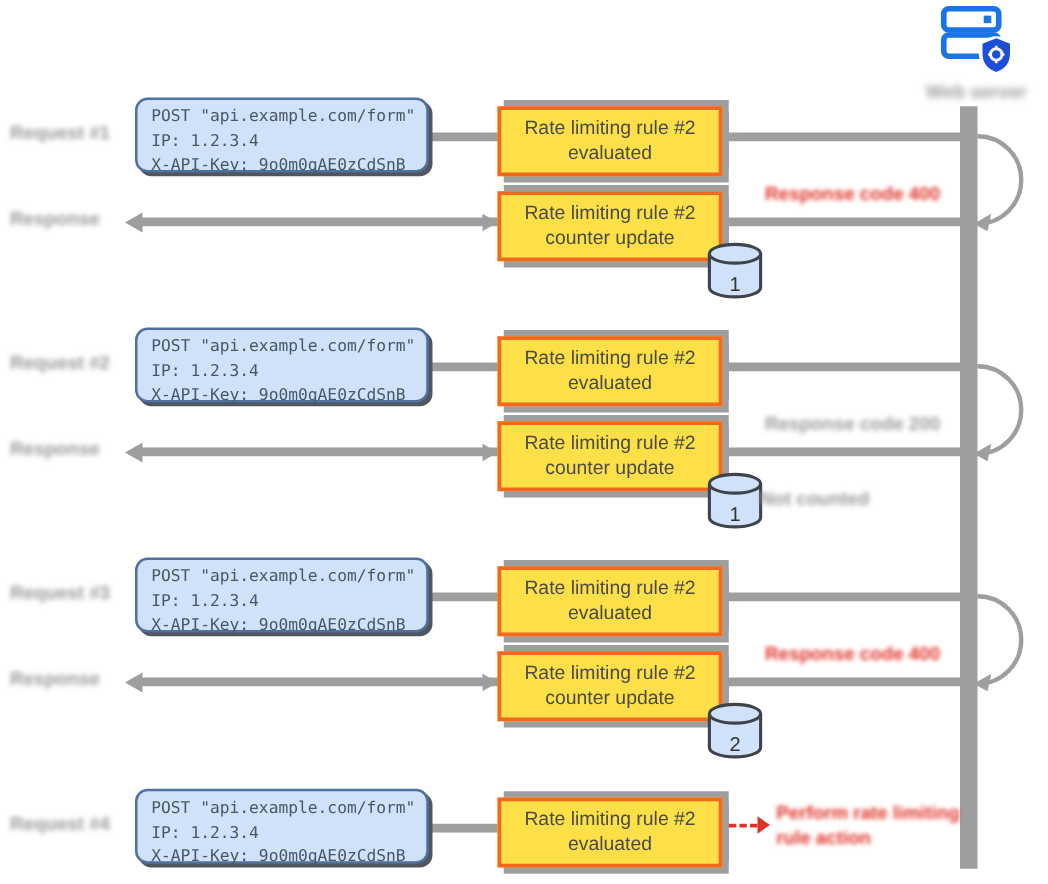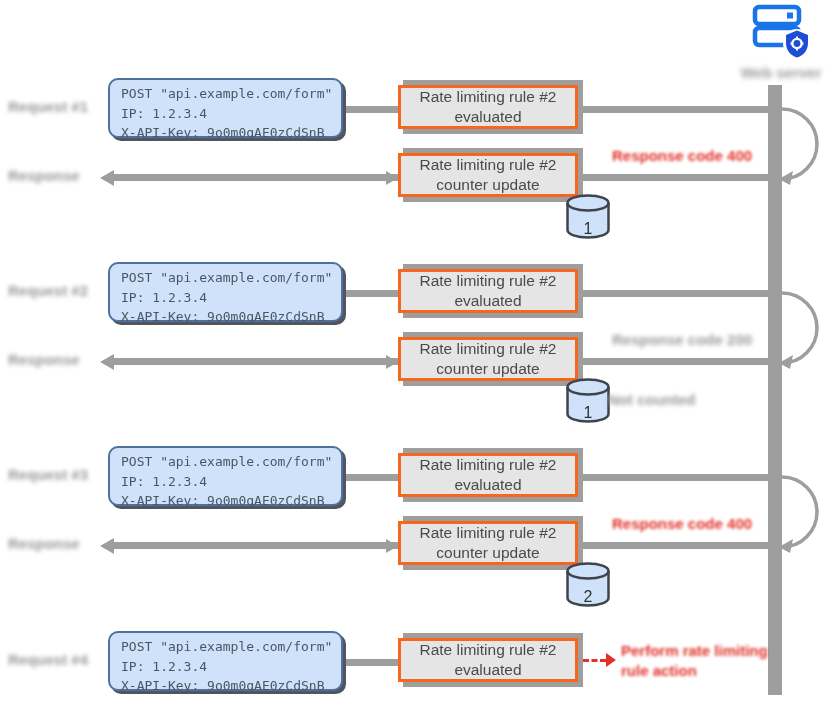--- a/index.html
+++ b/index.html
@@ -9,22 +9,22 @@
   .hline { position:absolute; height:7px; background:#9e9e9e; z-index:0; }
   .lbl   { position:absolute; width:96px; font:700 15px "Liberation Sans",sans-serif;
            color:#9a9a9a; filter:blur(2.3px); white-space:nowrap; }
 
   .reqbox { position:absolute; width:235px; height:60px; box-sizing:border-box;
             background:#cfe2fa; border:2px solid #4f719f; border-radius:10px;
             box-shadow:3px 3px 0 #51565e;
             font:13px/1.5 "DejaVu Sans Mono",monospace; color:#4a5763;
             padding:4px 6px 4px 11px; z-index:2; white-space:nowrap; }
 
-  .procbox { position:absolute; width:180px; height:44px; box-sizing:border-box;
-             background:#e5e5e5; border:3px solid #f4671f;
+  .procbox { position:absolute; width:180px; height:56px; box-sizing:border-box;
+             background:#fde047; border:3px solid #f4671f;
              box-shadow:5px 5px 0 #9e9e9e, 5px -5px 0 #9e9e9e;
              display:flex; align-items:center; justify-content:center;
              text-align:center; font:15.5px/1.3 "Liberation Sans",sans-serif;
              color:#4a4a4a; z-index:2; padding:0 4px; }
 
   .arrow-left { position:absolute; width:0; height:0; z-index:1;
                 border-top:8px solid transparent; border-bottom:8px solid transparent;
                 border-right:14px solid #9e9e9e; }
   .arrow-right-sm { position:absolute; width:0; height:0; z-index:1;
                 border-top:7px solid transparent; border-bottom:7px solid transparent;

